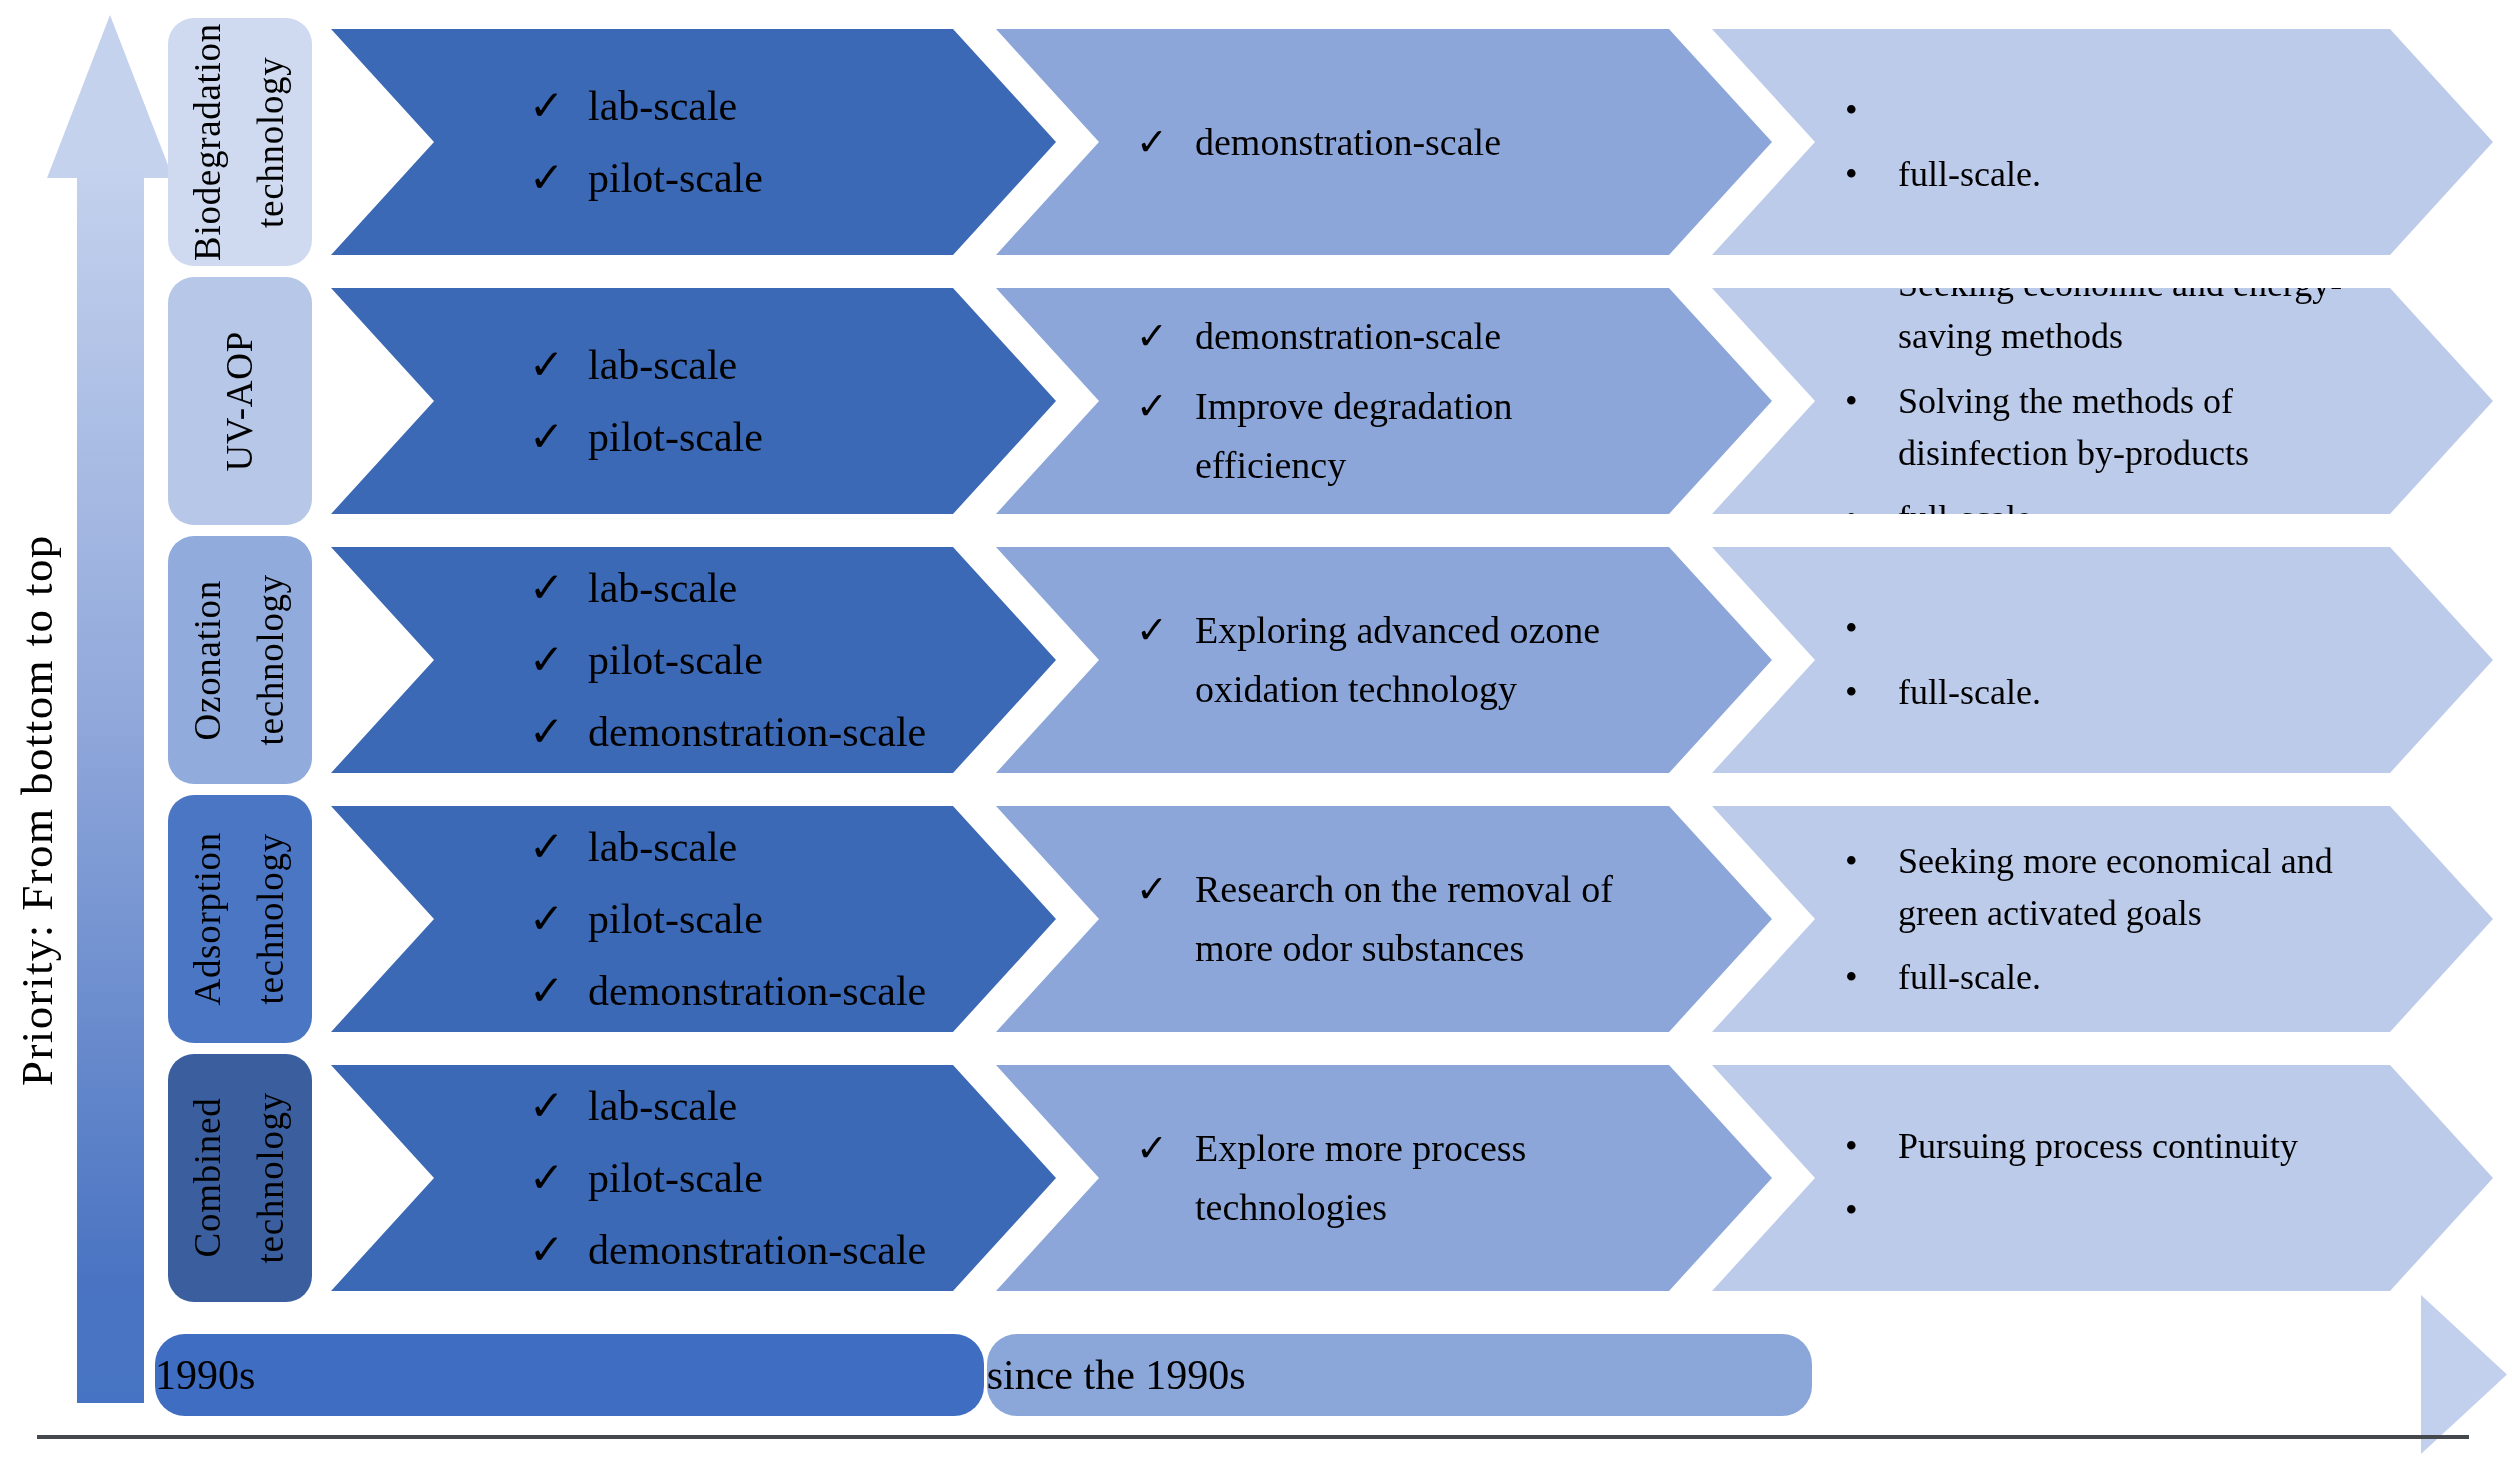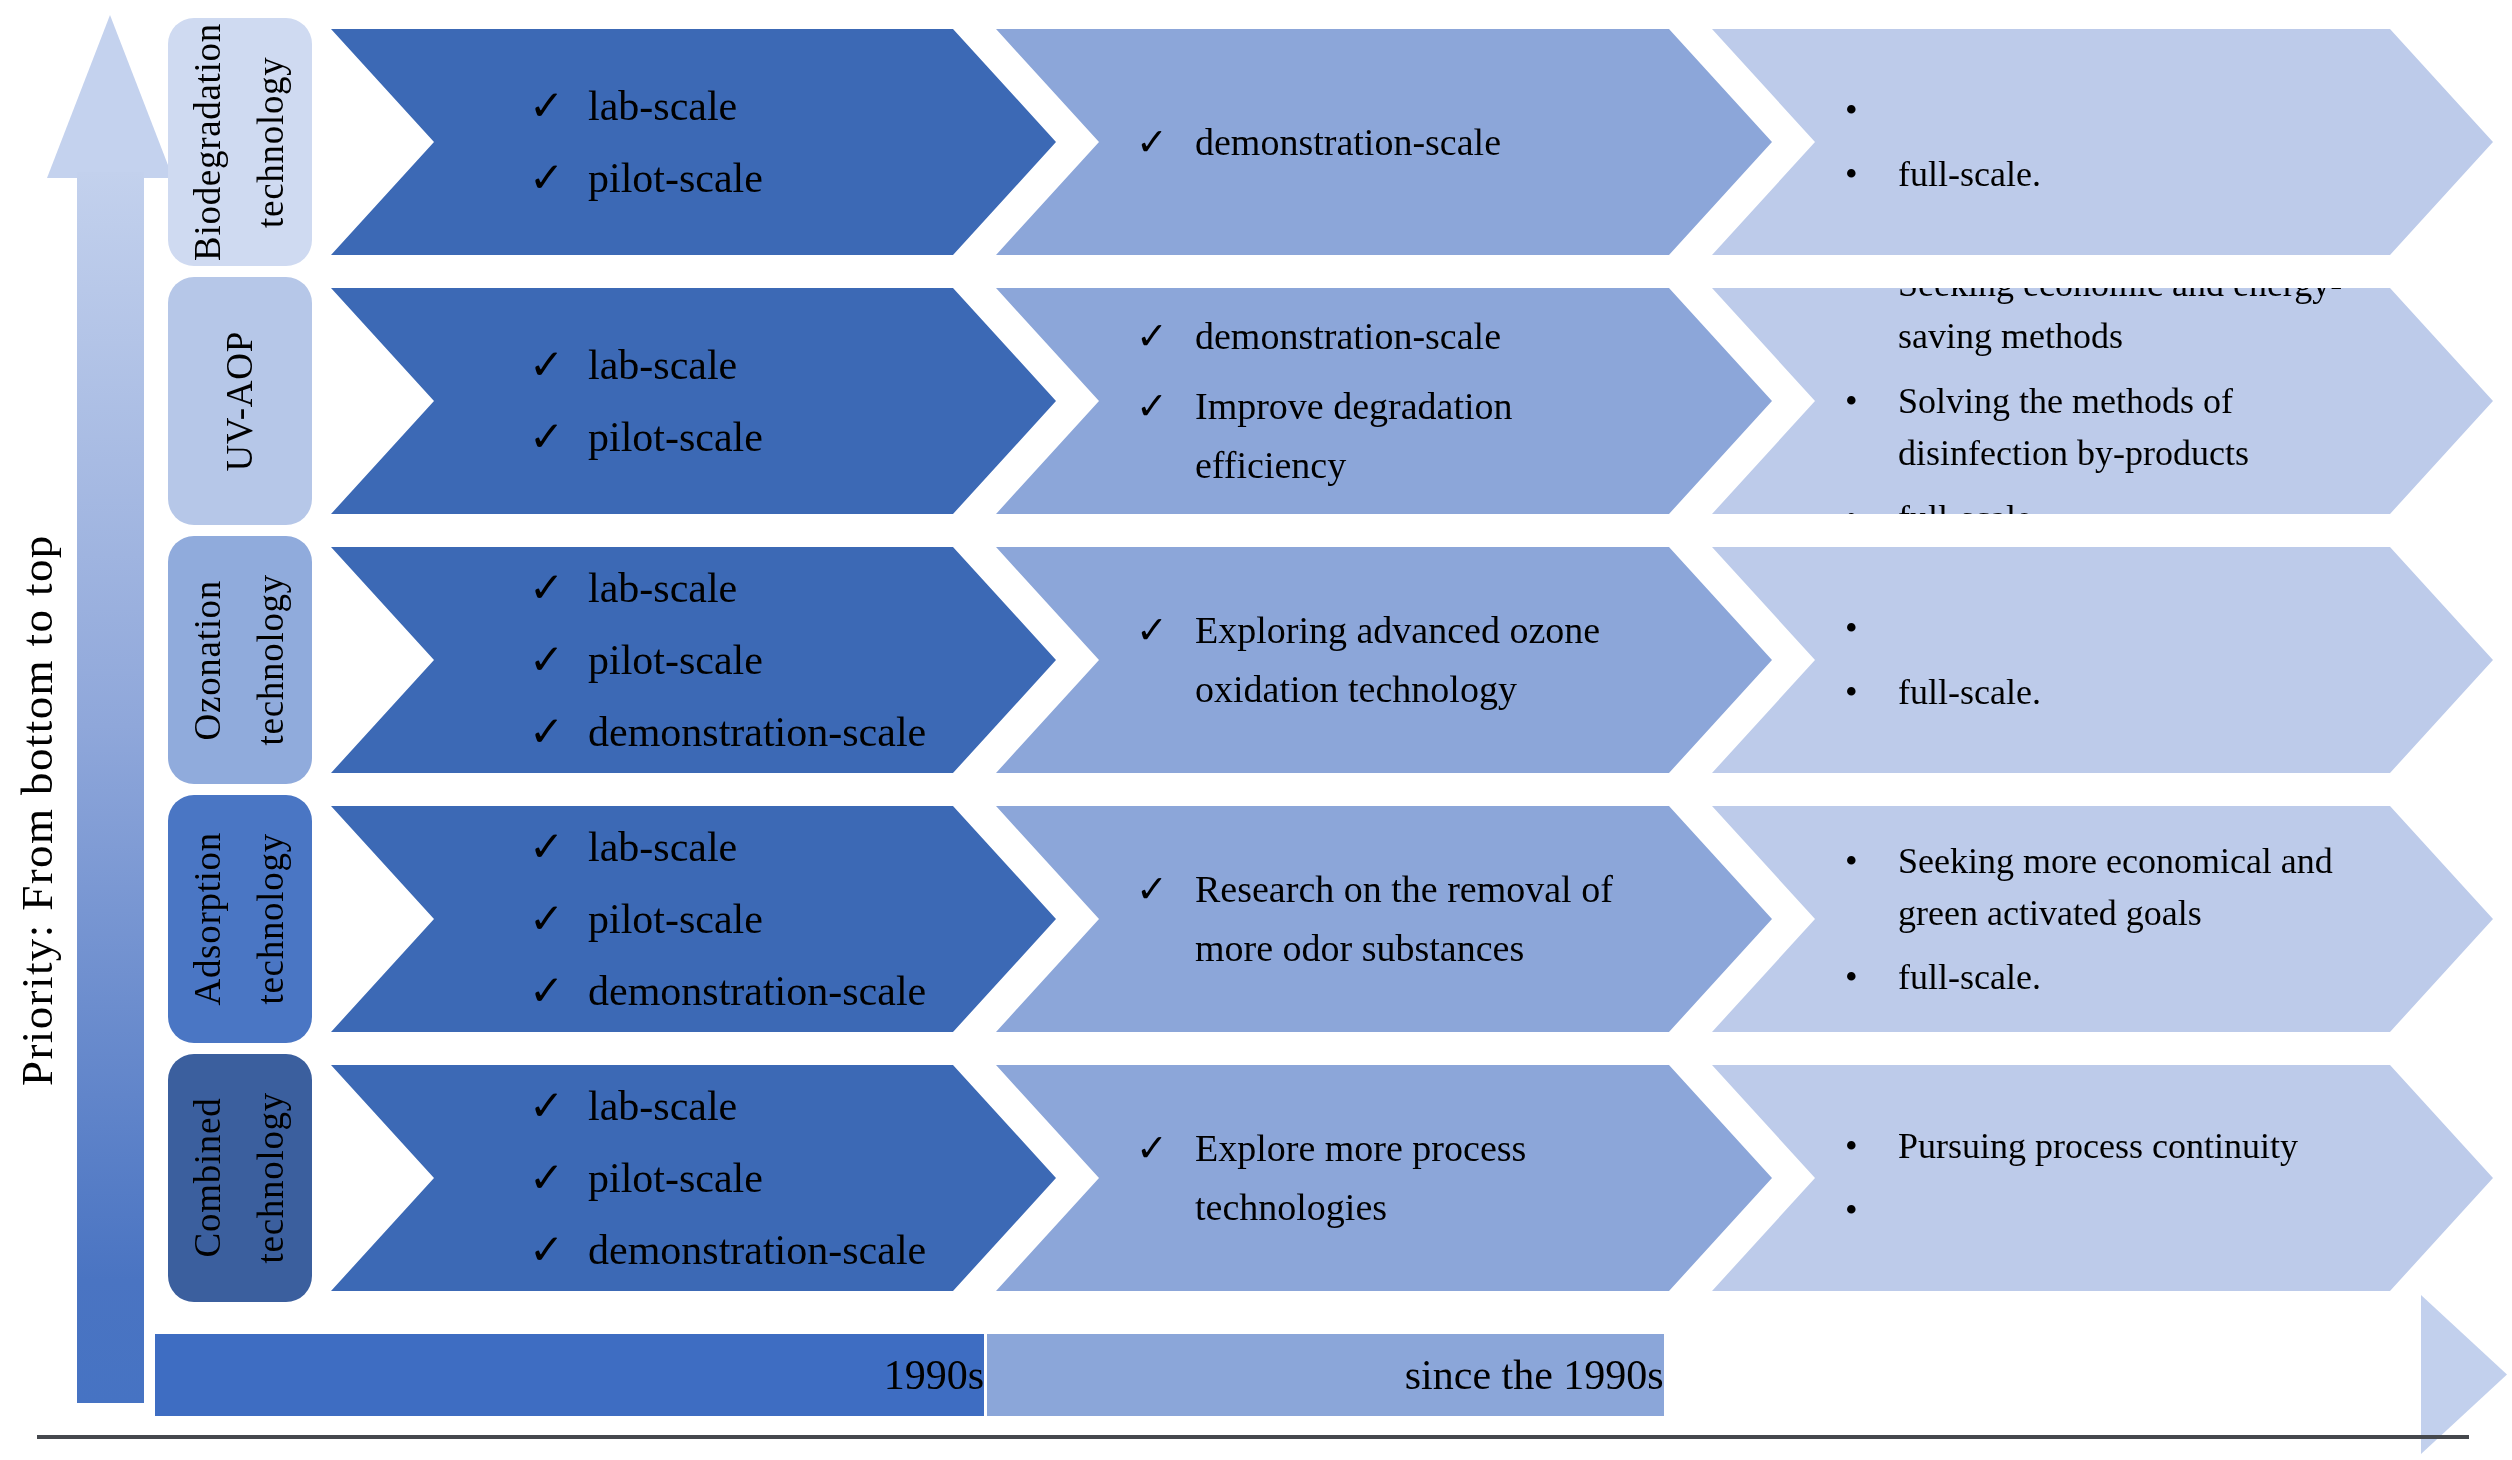--- a/index.html
+++ b/index.html
@@ -36,23 +36,23 @@
   .item{display:flex;align-items:flex-start;}
   .c1 .item{font-size:42px;line-height:1.72;}
   .c2 .item{font-size:38px;line-height:1.55;margin:5.5px 0;}
   .c3 .item{font-size:36px;line-height:1.45;margin:6.2px 0;}
   .marker{flex:none;width:59px;}
   .c3 .marker{width:53px;}
   .item .txt{flex:1;}
 
   
   .axis{position:absolute;left:155px;top:1334px;display:flex;gap:2.7px;}
-  .axis-seg{height:82px;display:flex;align-items:center;justify-content:flex-end;font-size:42px;}
+  .axis-seg{height:82px;display:flex;align-items:center;justify-content:flex-start;font-size:42px;border-radius:30px;}
   .seg-0{width:829px;background:#3e6dc2;}
-  .seg-1{width:677px;background:#8ba6d9;}
+  .seg-1{width:825px;background:#8ba6d9;}
   .seg-2{width:729px;background:#bac9e9;}
   .axis-arrow-head{position:absolute;left:2421px;top:1295px;width:86px;height:159px;
     background:#c2d0ed;clip-path:polygon(0 0,100% 50%,0 100%);}
   .baseline{position:absolute;left:37px;top:1435px;width:2432px;height:4.1px;background:#45484d;}
 </style>
 </head>
 <body>
 
 <div id="canvas">
 

